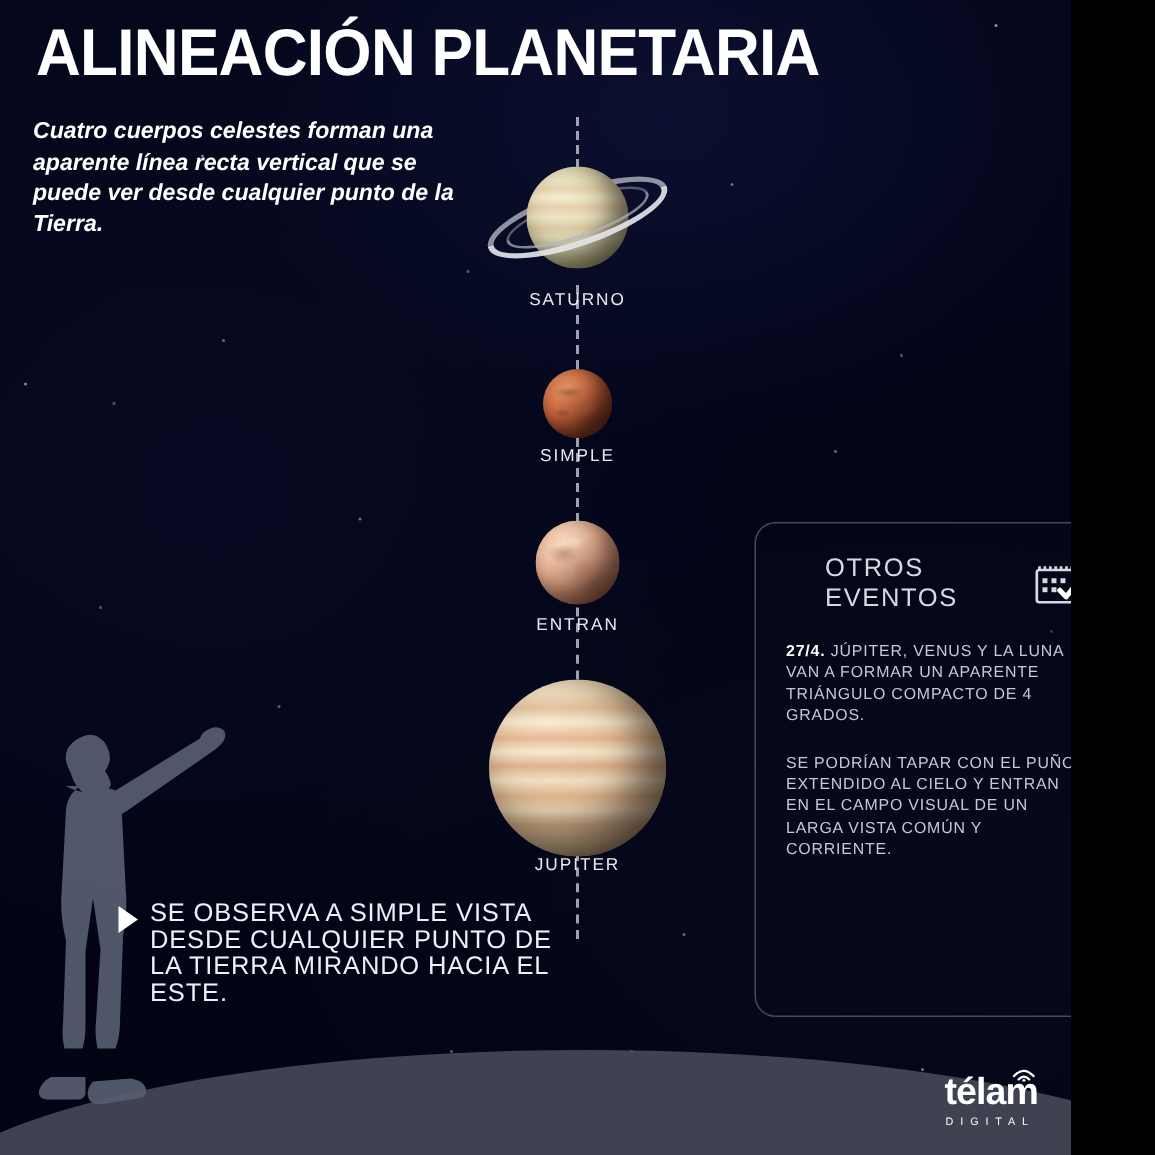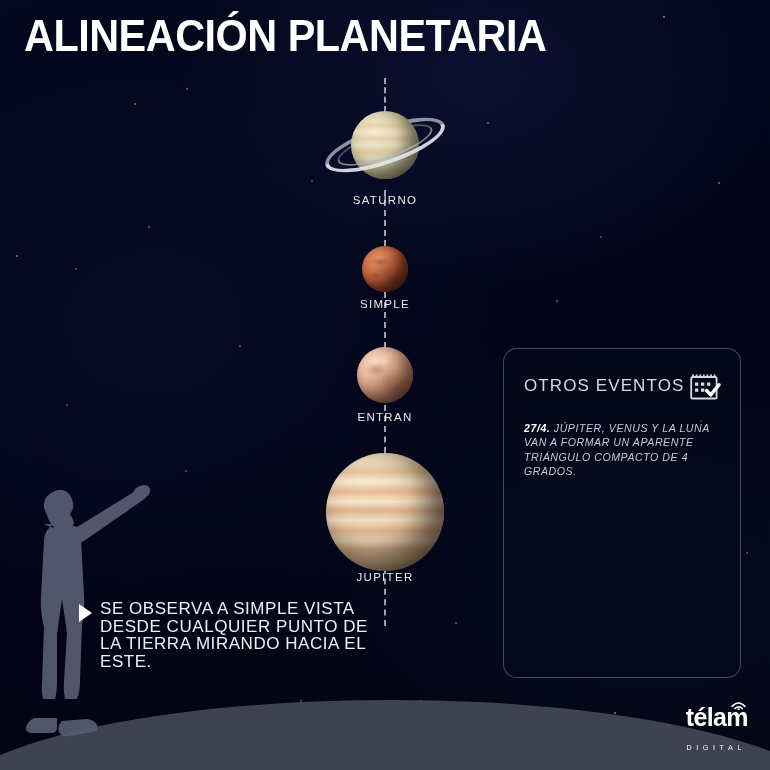--- a/index.html
+++ b/index.html
@@ -2,21 +2,21 @@
 <html><head>
 <meta charset="utf-8">
 <style>
   html, body {
     margin: 0;
     padding: 0;
     background: #000;
   }
   #page {
     position: relative;
-    width: 770px;
+    width: 714px;
     height: 770px;
     overflow: hidden;
     font-family: "Liberation Sans", sans-serif;
     background:
       radial-gradient(ellipse 420px 300px at 62% 10%, #0b1030 0%, rgba(11,16,48,0) 70%),
       radial-gradient(ellipse 500px 420px at 20% 42%, #070a22 0%, rgba(7,10,34,0) 72%),
       radial-gradient(ellipse 600px 380px at 85% 78%, #060a1e 0%, rgba(6,10,30,0) 75%),
       linear-gradient(160deg, #05071c 0%, #03051a 40%, #02030f 100%);
   }
 
@@ -236,34 +236,34 @@
     border: 1px solid rgba(150,155,175,.45);
     border-radius: 14px;
     background: rgba(6,9,26,.55);
     box-sizing: border-box;
     padding: 20px 18px 0 20px;
   }
   #events-head {
     display: flex;
     align-items: center;
     justify-content: space-between;
+    margin-left: 26px;
   }
   #events-title {
     color: #d7d9e2;
     font-size: 17px;
     letter-spacing: 1.1px;
   }
   #calendar-icon { width: 34px; height: 34px; flex: 0 0 auto; }
   .ev {
     color: #c6c9d4;
     font-size: 10.6px;
     line-height: 14.4px;
     letter-spacing: .55px;
     margin: 0;
-    font-style: italic;
   }
   .ev b { color: #ffffff; font-weight: 700; }
   .ev-gap-lg { height: 17px; }
   .ev-gap-xl { height: 27px; }
   #events-body { margin-top: 18px; }
 
   
   #logo {
     position: absolute;
     right: 22px;
@@ -274,21 +274,21 @@
     color: #ffffff;
     font-size: 25px;
     font-weight: 700;
     letter-spacing: -0.6px;
     line-height: 1;
   }
   #logo-sub {
     color: #ffffff;
     font-size: 7.2px;
     letter-spacing: 4.6px;
-    margin-top: 13px;
+    margin-top: 2px;
     margin-right: 2px;
   }
   #logo-wifi {
     position: absolute;
     right: 1px;
     top: -7px;
     width: 17px; height: 12px;
   }
 </style>
 </head>
@@ -317,20 +317,21 @@
     <div class="star" style="left:300px;top:700px;width:1.5px;height:1.5px;opacity:.3"></div>
     <div class="star" style="left:614px;top:712px;width:2px;height:2px;opacity:.45"></div>
     <div class="star" style="left:667px;top:724px;width:1.5px;height:1.5px;opacity:.3"></div>
     <div class="star" style="left:92px;top:36px;width:1.5px;height:1.5px;opacity:.25"></div>
     <div class="star" style="left:420px;top:700px;width:1.5px;height:1.5px;opacity:.3"></div>
   </div>
 
   <div class="title">ALINEACIÓN PLANETARIA</div>
 
   <div class="intro">
+    <p>Cuatro cuerpos celestes forman una aparente línea recta vertical que se puede ver desde cualquier punto de la Tierra.</p>
     <div class="gap"></div>
   </div>
 
   <div class="dash-line" style="top:78px;height:34px;"></div>
   <div class="dash-line" style="top:190px;height:56px;"></div>
   <div class="dash-line" style="top:292px;height:56px;"></div>
   <div class="dash-line" style="top:405px;height:48px;"></div>
   <div class="dash-line" style="top:568px;height:58px;"></div>
 
   <div id="saturn-wrap">
@@ -388,20 +389,23 @@
         <path d="M18.5 21.5 l4.2 4.4 l8.4 -10.2" fill="none" stroke="#ffffff" stroke-width="3.4" stroke-linecap="round" stroke-linejoin="round"></path>
       </svg>
     </div>
 
     <div id="events-body">
       <p class="ev">
         <b>27/4.</b>
         <span>JÚPITER, VENUS Y LA LUNA VAN A FORMAR UN APARENTE TRIÁNGULO COMPACTO DE 4 GRADOS.</span>
       </p>
       <div class="ev-gap-lg"></div>
+      <p class="ev">
+        <span>SE PODRÍAN TAPAR CON EL PUÑO EXTENDIDO AL CIELO Y ENTRAN EN EL CAMPO VISUAL DE UN LARGA VISTA COMÚN Y CORRIENTE.</span>
+      </p>
       <div class="ev-gap-xl"></div>
     </div>
   </div>
 
   <div id="logo">
     <svg id="logo-wifi" viewBox="0 0 17 12">
       <g fill="none" stroke="#ffffff" stroke-width="1.5" stroke-linecap="round">
         <path d="M2 8.4 q6.5 -7 13 0"></path>
         <path d="M5 10.6 q3.6 -3.8 7.2 0"></path>
       </g>

